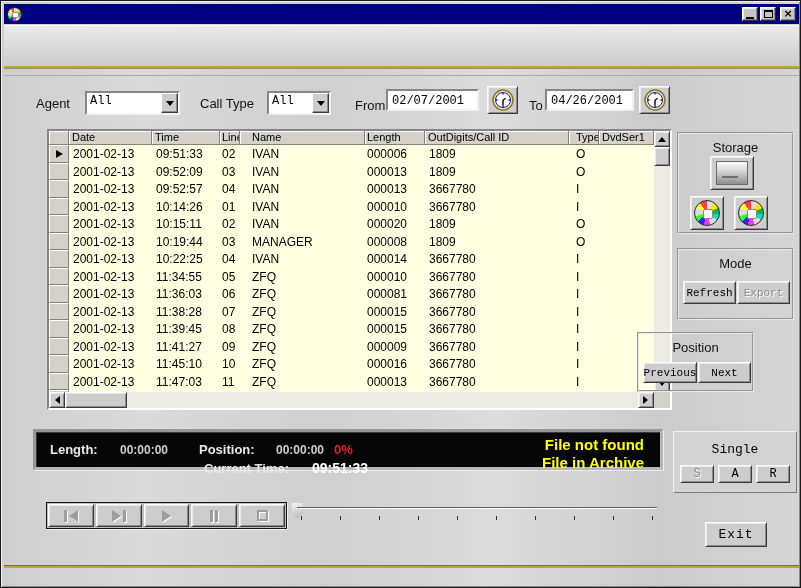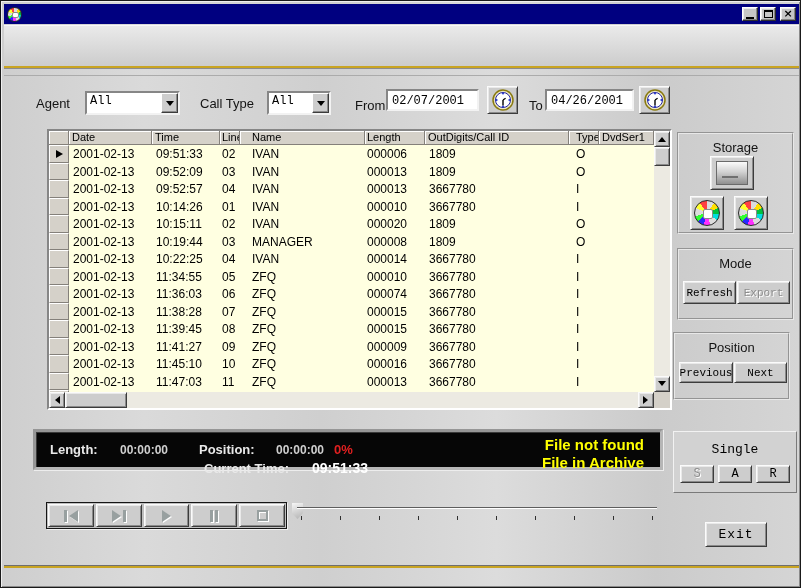--- a/index.html
+++ b/index.html
@@ -99,21 +99,21 @@
   .i-tri-r{width:0;height:0;border-left:9px solid #98a0a0;border-top:6px solid transparent;border-bottom:6px solid transparent;}
   .i-tri-l{width:0;height:0;border-right:9px solid #98a0a0;border-top:6px solid transparent;border-bottom:6px solid transparent;}
   .i-sq{width:11px;height:11px;border:2px solid #98a0a0;}
   #slider-thumb{left:291px;top:502px;width:11px;height:16px;background:linear-gradient(160deg,#f6f6f6,#b2b2b2);clip-path:polygon(0 0,100% 0,100% 62%,50% 100%,0 62%);filter:drop-shadow(1px 1px 0 #4a4a4a);}
   #slider-track{left:296px;top:506px;width:360px;height:2px;background:#5e5e5e;border-bottom:1px solid #fff;}
   #slider-ticks{left:300px;top:515px;width:356px;height:4px;background:repeating-linear-gradient(90deg,#303030 0 1px,transparent 1px 39px);}
   
   .group{position:absolute;border:2px groove #e8e8e8;}
   #grp-storage{left:676px;top:131px;width:117px;height:102px;}
   #grp-mode{left:676px;top:247px;width:117px;height:72px;}
-  #grp-position{left:672px;top:331px;width:117px;height:68px;}
+  #grp-position{left:636px;top:331px;width:117px;height:60px;}
   .gtitle{text-align:center;margin-top:6px;font-size:13px;color:#141414;}
   #btn-drive{position:absolute;left:31px;top:22px;width:44px;height:34px;display:flex;align-items:center;justify-content:center;}
   .drive{width:32px;height:24px;background:linear-gradient(180deg,#fbfbfb 0%,#d2d2d2 45%,#8f8f8f 100%);border:1px solid #6a6a6a;position:relative;}
   .drive::after{content:"";position:absolute;left:5px;width:16px;bottom:6px;height:2px;background:#6f6f6f;}
   #btn-cd1{position:absolute;left:11px;top:62px;width:34px;height:34px;display:flex;align-items:center;justify-content:center;}
   #btn-cd2{position:absolute;left:55px;top:62px;width:34px;height:34px;display:flex;align-items:center;justify-content:center;}
   .modebtn{position:absolute;height:23px;width:53px;font:11px "Liberation Mono",monospace;display:flex;align-items:center;justify-content:center;color:#000;}
   #btn-refresh{left:4px;top:31px;}
   #btn-export{left:58px;top:31px;}
   .posbtn{position:absolute;height:21px;font:11px "Liberation Mono",monospace;display:flex;align-items:center;justify-content:center;color:#000;}
@@ -294,21 +294,21 @@
           <div class="cell c6">3667780</div>
           <div class="cell c7">I</div>
           <div class="cell c8"></div>
         </div>
         <div class="trow">
           <div class="selcell"></div>
           <div class="cell c1">2001-02-13</div>
           <div class="cell c2">11:36:03</div>
           <div class="cell c3">06</div>
           <div class="cell c4">ZFQ</div>
-          <div class="cell c5">000074</div>
+          <div class="cell c5">000081</div>
           <div class="cell c6">3667780</div>
           <div class="cell c7">I</div>
           <div class="cell c8"></div>
         </div>
         <div class="trow">
           <div class="selcell"></div>
           <div class="cell c1">2001-02-13</div>
           <div class="cell c2">11:38:28</div>
           <div class="cell c3">07</div>
           <div class="cell c4">ZFQ</div>

